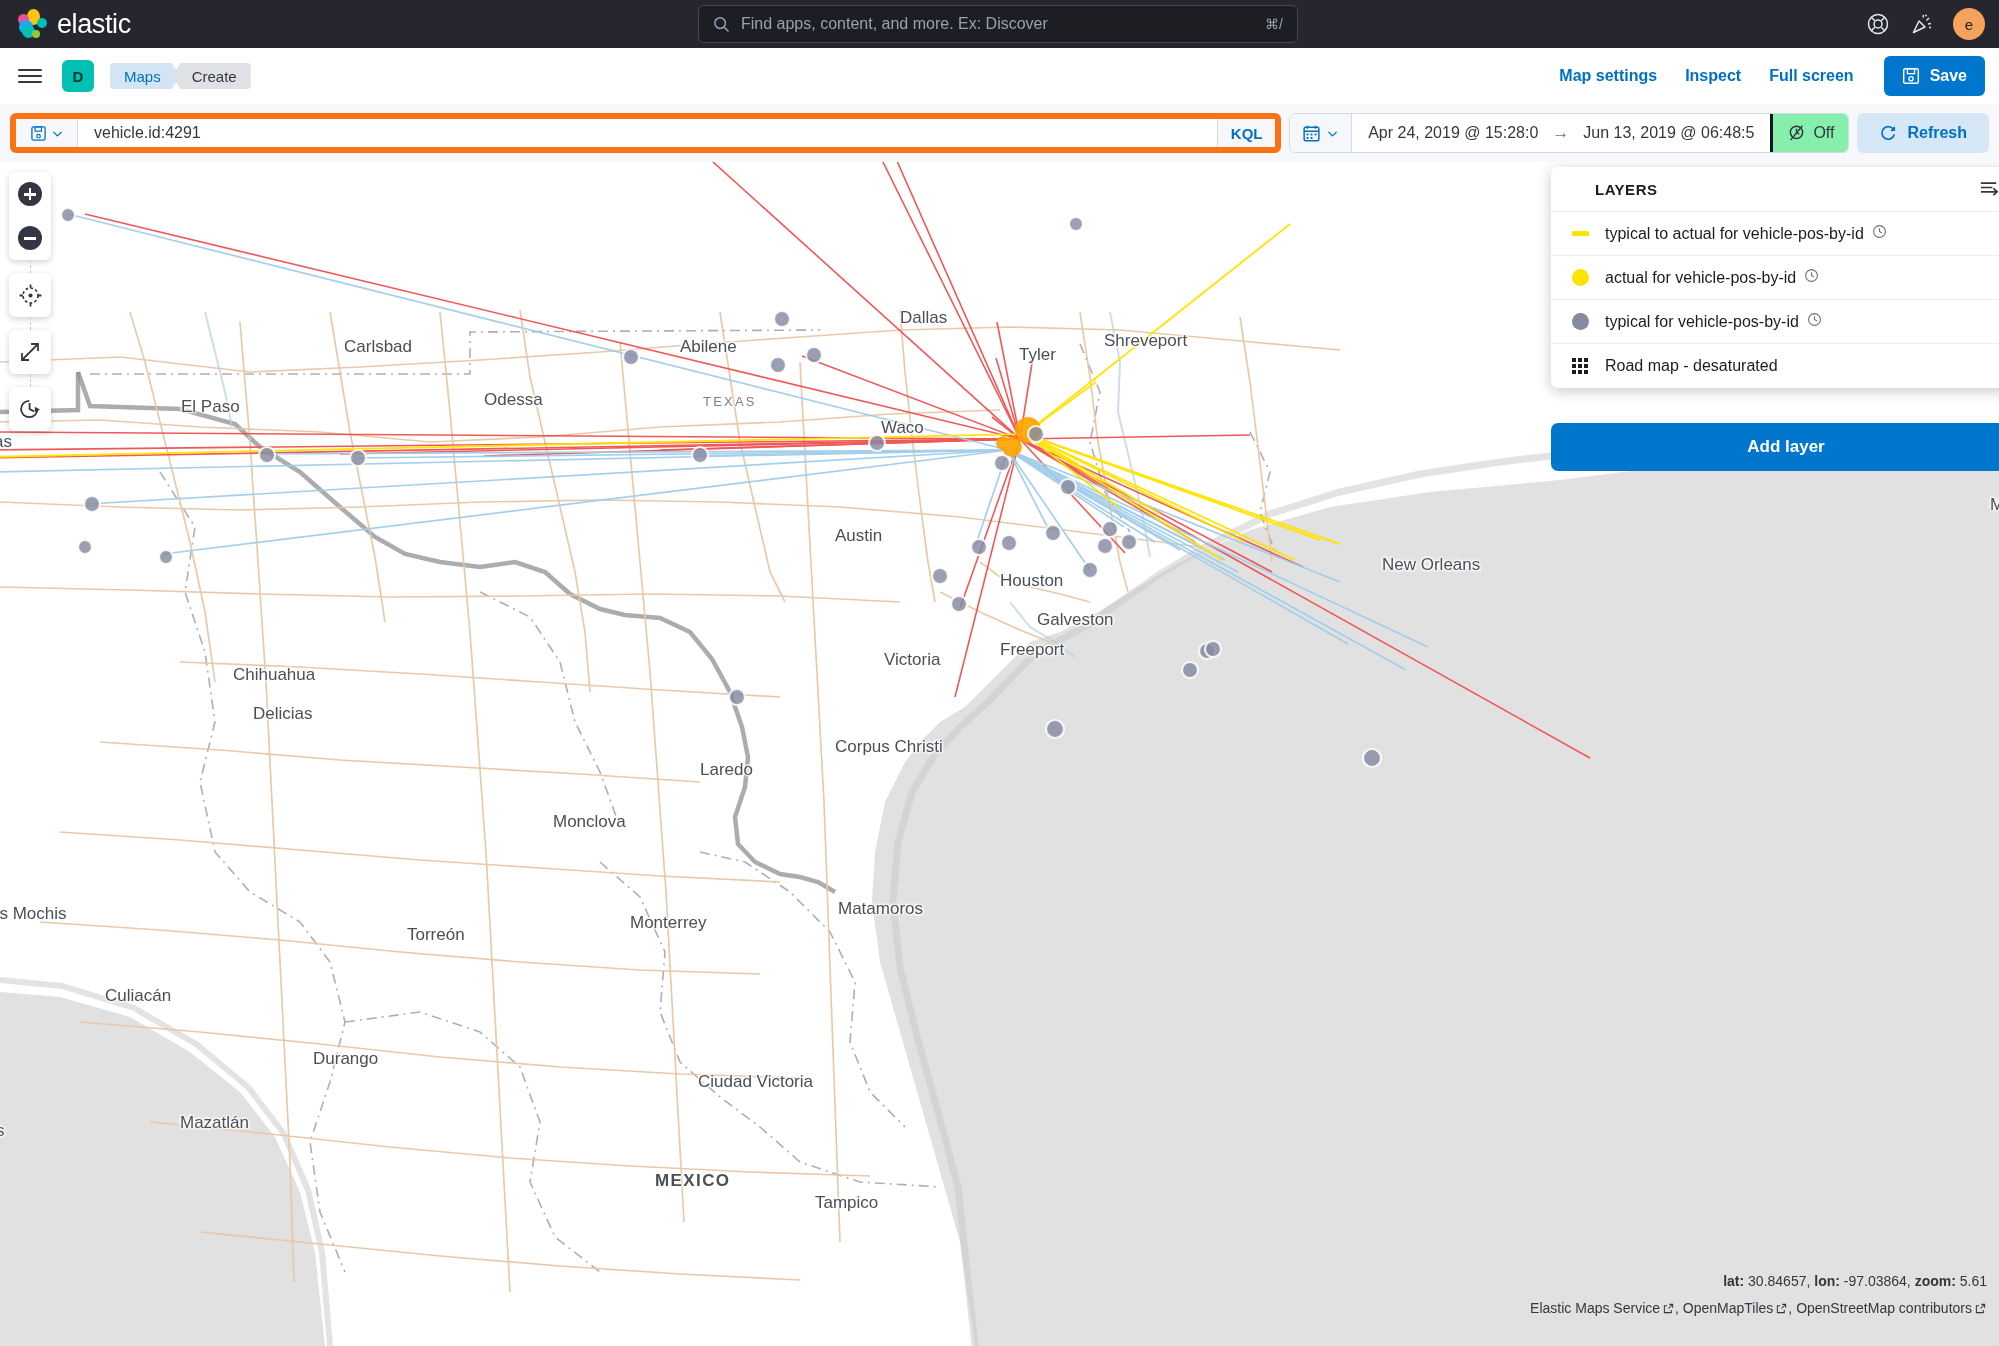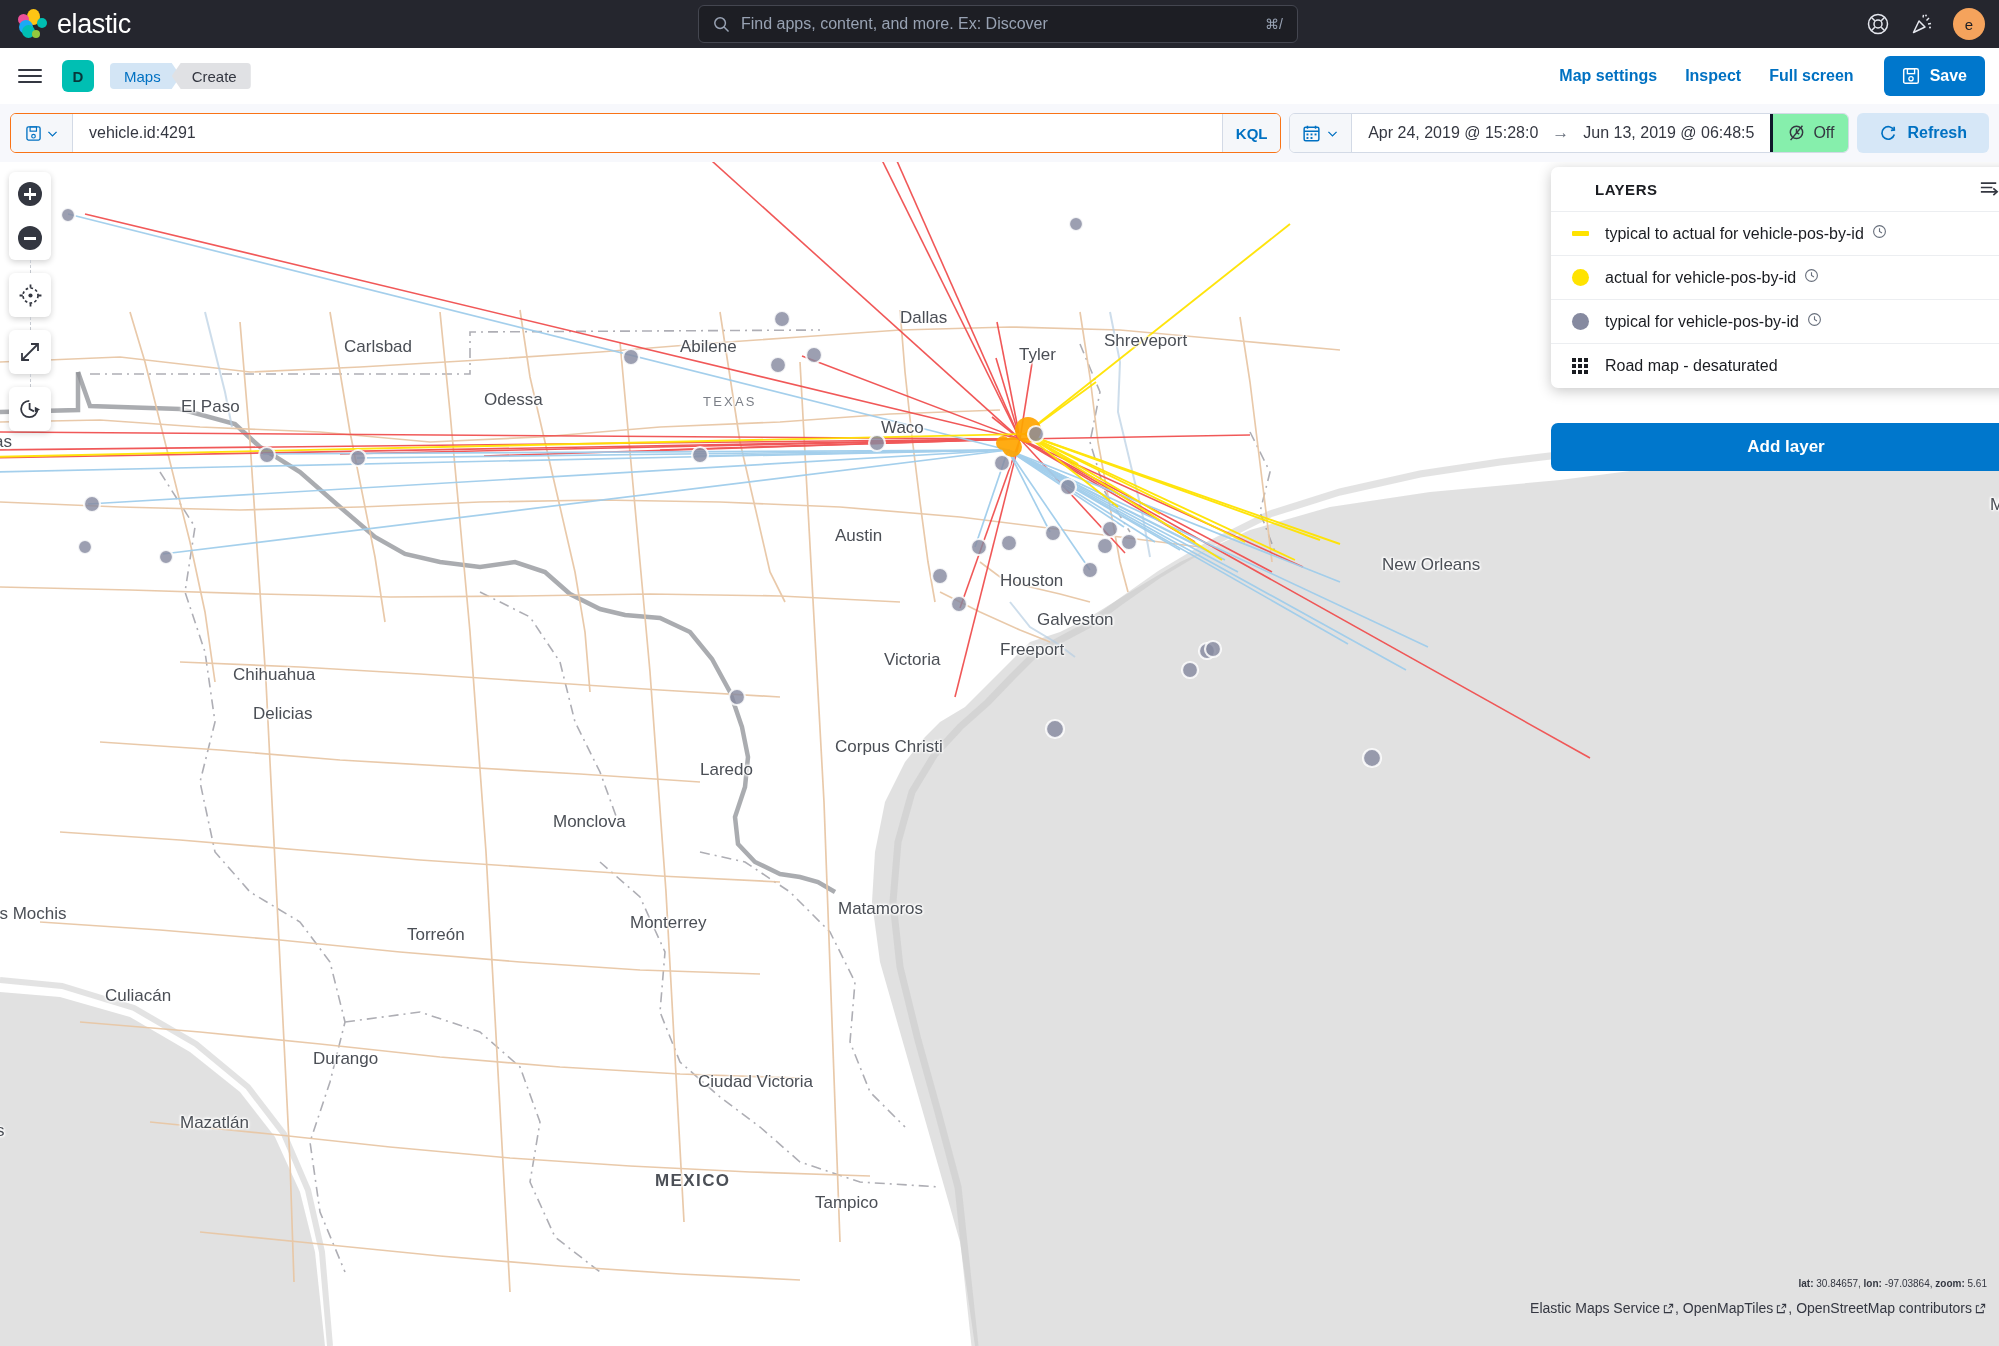--- a/index.html
+++ b/index.html
@@ -67,21 +67,21 @@
     font-weight: bold; cursor: pointer; font-family: inherit; margin-left: 2px;
   }
 
   
   .querybar {
     position: absolute; top: 104px; left: 0; width: 1999px; height: 58px;
     background: #f7f8fc; display: flex; align-items: center; padding: 0 10px; gap: 8px;
   }
   .qb-input-wrap {
     flex: 1; height: 40px; display: flex; align-items: stretch;
-    border: 1px solid #f97316; border-radius: 6px; background: #fff; overflow: hidden;
+    border: 6px solid #f97316; border-radius: 6px; background: #fff; overflow: hidden;
   }
   .qb-saved {
     width: 62px; background: #f5f7fa; border-right: 1px solid #d3dae6;
     display: flex; align-items: center; justify-content: center; gap: 4px; color: #0071c2; cursor: pointer;
   }
   .qb-text { flex: 1; display: flex; align-items: center; padding: 0 16px; font-size: 16px; color: #343741; }
   .qb-kql {
     width: 58px; background: #f5f7fa; border-left: 1px solid #d3dae6;
     display: flex; align-items: center; justify-content: center; color: #0071c2; font-size: 15px;
     font-weight: bold; cursor: pointer;
@@ -147,21 +147,21 @@
   .sym-grid i { background: #1a1c21; display: block; }
   .lp-label { font-size: 16px; color: #1a1c21; display: flex; align-items: center; gap: 8px; white-space: nowrap; }
   .addlayer-btn {
     position: absolute; left: 1551px; top: 261px; width: 470px; height: 48px;
     background: #0077cc; color: #fff; border: none; border-radius: 7px;
     font-size: 17px; font-weight: bold; cursor: pointer; z-index: 30; font-family: inherit;
   }
 
   
   .attrib { position: absolute; right: 12px; bottom: 30px; text-align: right; z-index: 15; }
-  .attrib-coords { font-size: 10px; color: #343741; }
+  .attrib-coords { font-size: 14px; color: #343741; }
   .attrib-coords b { font-weight: bold; }
   .attrib-links { font-size: 14px; color: #343741; margin-top: 11px; }
   .attrib-links a { color: #343741; text-decoration: none; cursor: pointer; }
   .ext-ico { display: inline-block; width: 11px; height: 11px; margin: 0 1px 0 3px; vertical-align: -1px; }
 </style>
 </head>
 <body>
 
 <div class="topnav">
   <div class="brand">

